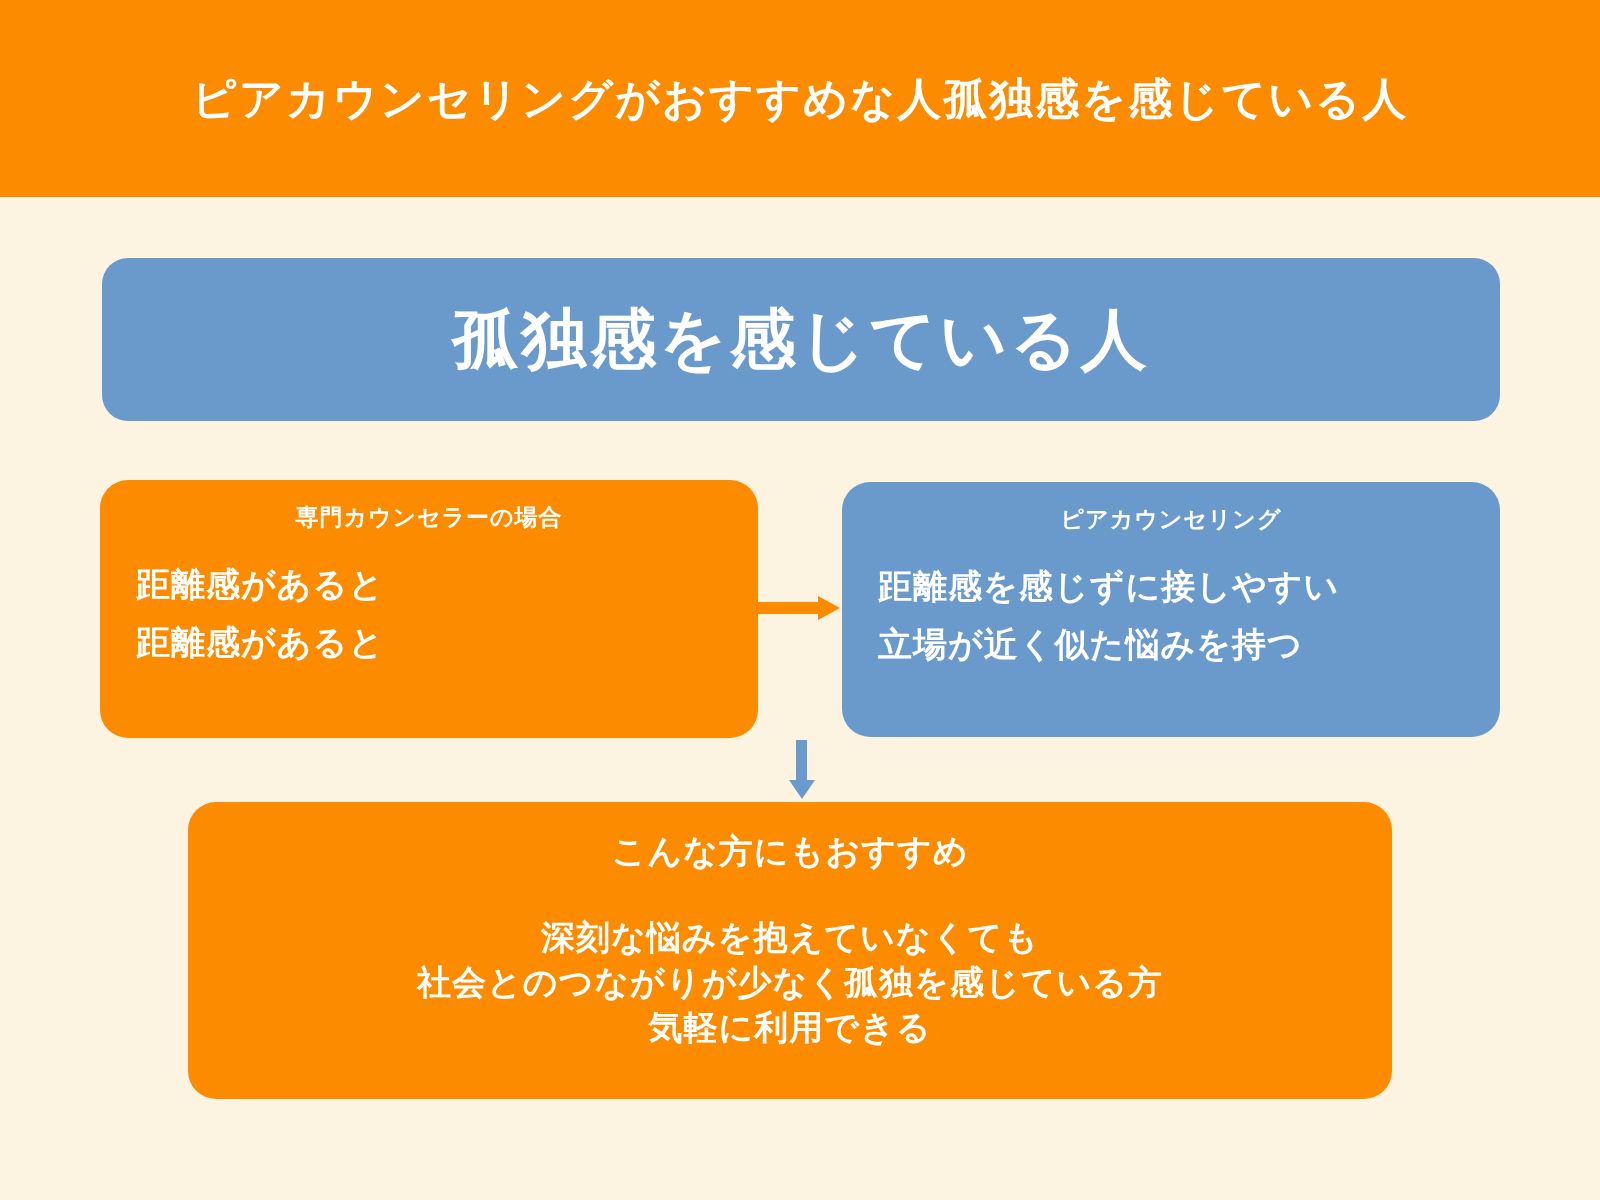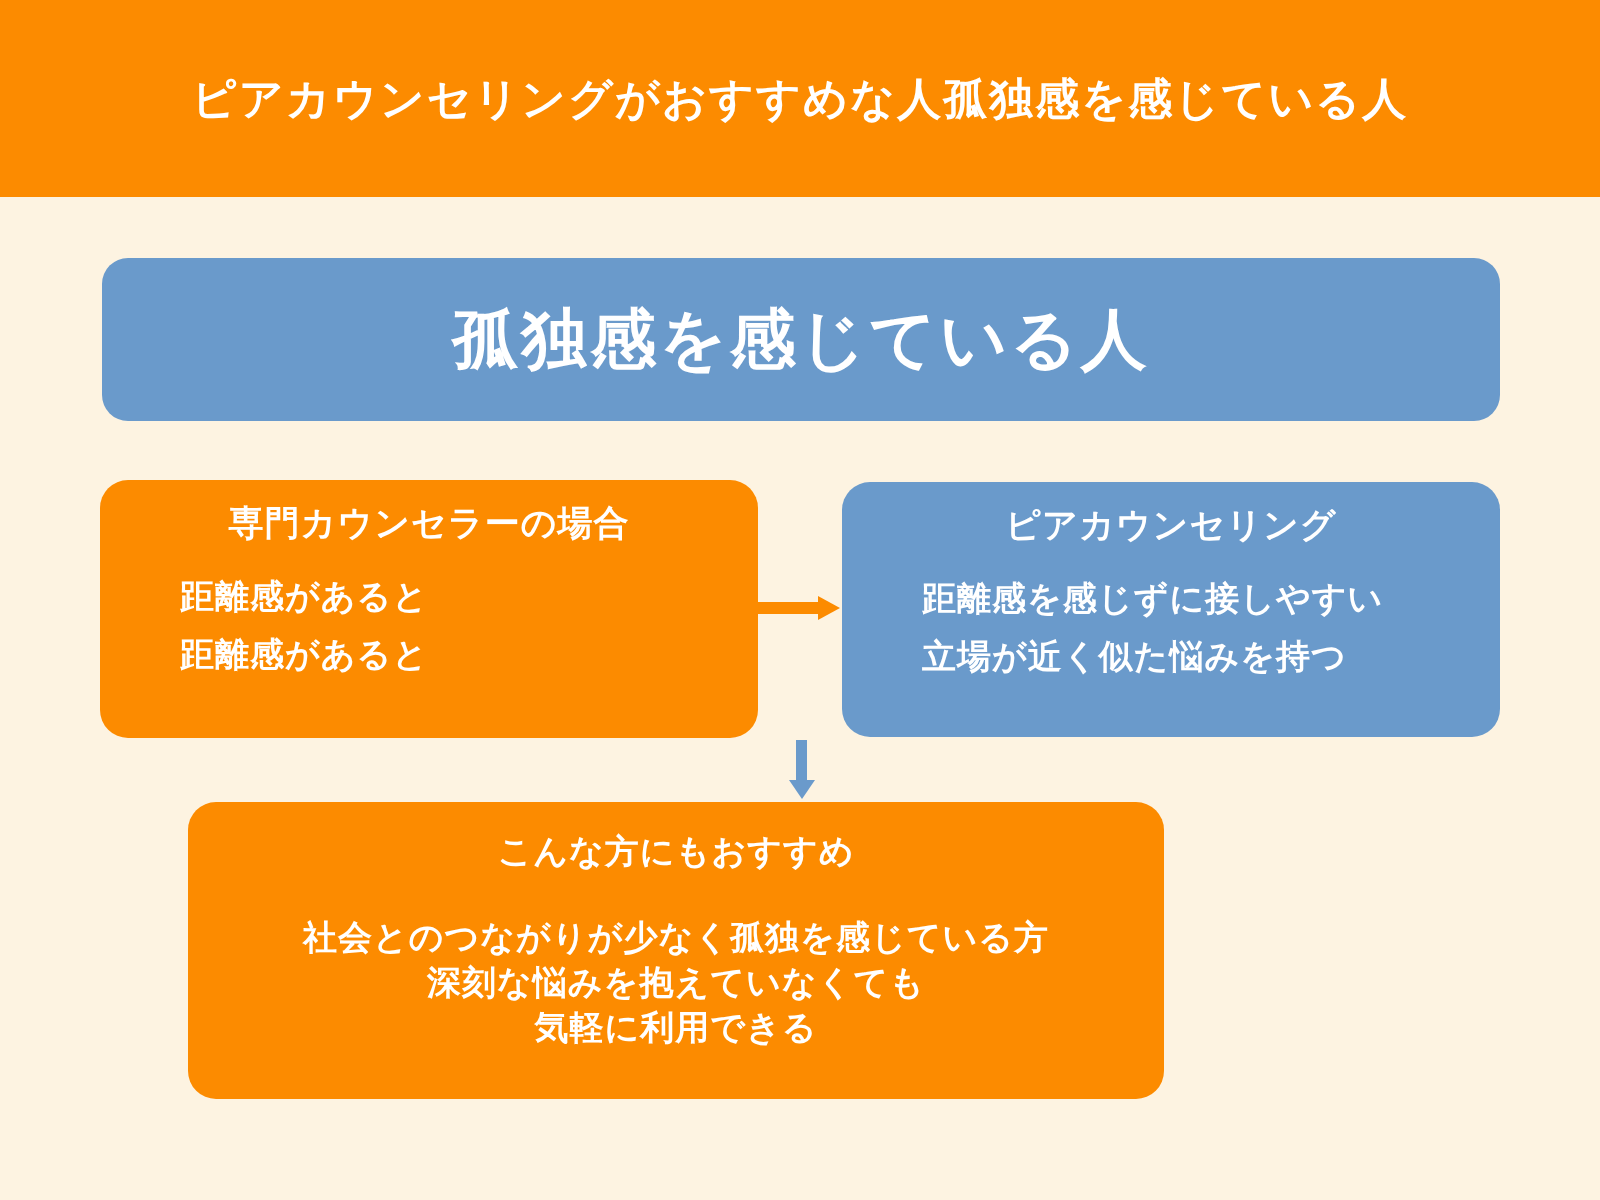--- a/index.html
+++ b/index.html
@@ -62,39 +62,38 @@
     width: 658px; height: 258px;
     background: #FC8B00;
   }
   .card-right {
     left: 842px; top: 482px;
     width: 658px; height: 255px;
     background: #6A9ACB;
   }
   .card-title {
     text-align: center;
-    font-size: 35px;
+    font-size: 23px;
     line-height: 1;
     margin-top: 26px;
     letter-spacing: 1px;
   }
   .card-body {
     margin-top: 38px;
     padding-left: 36px;
     font-size: 34px;
   }
   .card-line {
     line-height: 1;
     margin-bottom: 24px;
     letter-spacing: 1px;
-    margin-left: 44px;
   }
   .card-bottom {
     left: 188px; top: 802px;
-    width: 976px; height: 297px;
+    width: 1204px; height: 297px;
     background: #FC8B00;
   }
   .bottom-title {
     text-align: center;
     font-size: 34px;
     line-height: 1;
     margin-top: 32px;
     letter-spacing: 1px;
   }
   .bottom-body {
@@ -172,19 +171,19 @@
   </div>
 
   <div>
     <div class="arrow-down-stem"></div>
     <div class="arrow-down-head"></div>
   </div>
 
   <div class="card card-bottom">
     <div class="bottom-title">こんな方にもおすすめ</div>
     <div class="bottom-body">
+      <div class="bottom-line">深刻な悩みを抱えていなくても</div>
       <div class="bottom-line">社会とのつながりが少なく孤独を感じている方</div>
-      <div class="bottom-line">深刻な悩みを抱えていなくても</div>
       <div class="bottom-line">気軽に利用できる</div>
     </div>
   </div>
 
 </div>
 
 </body></html>

